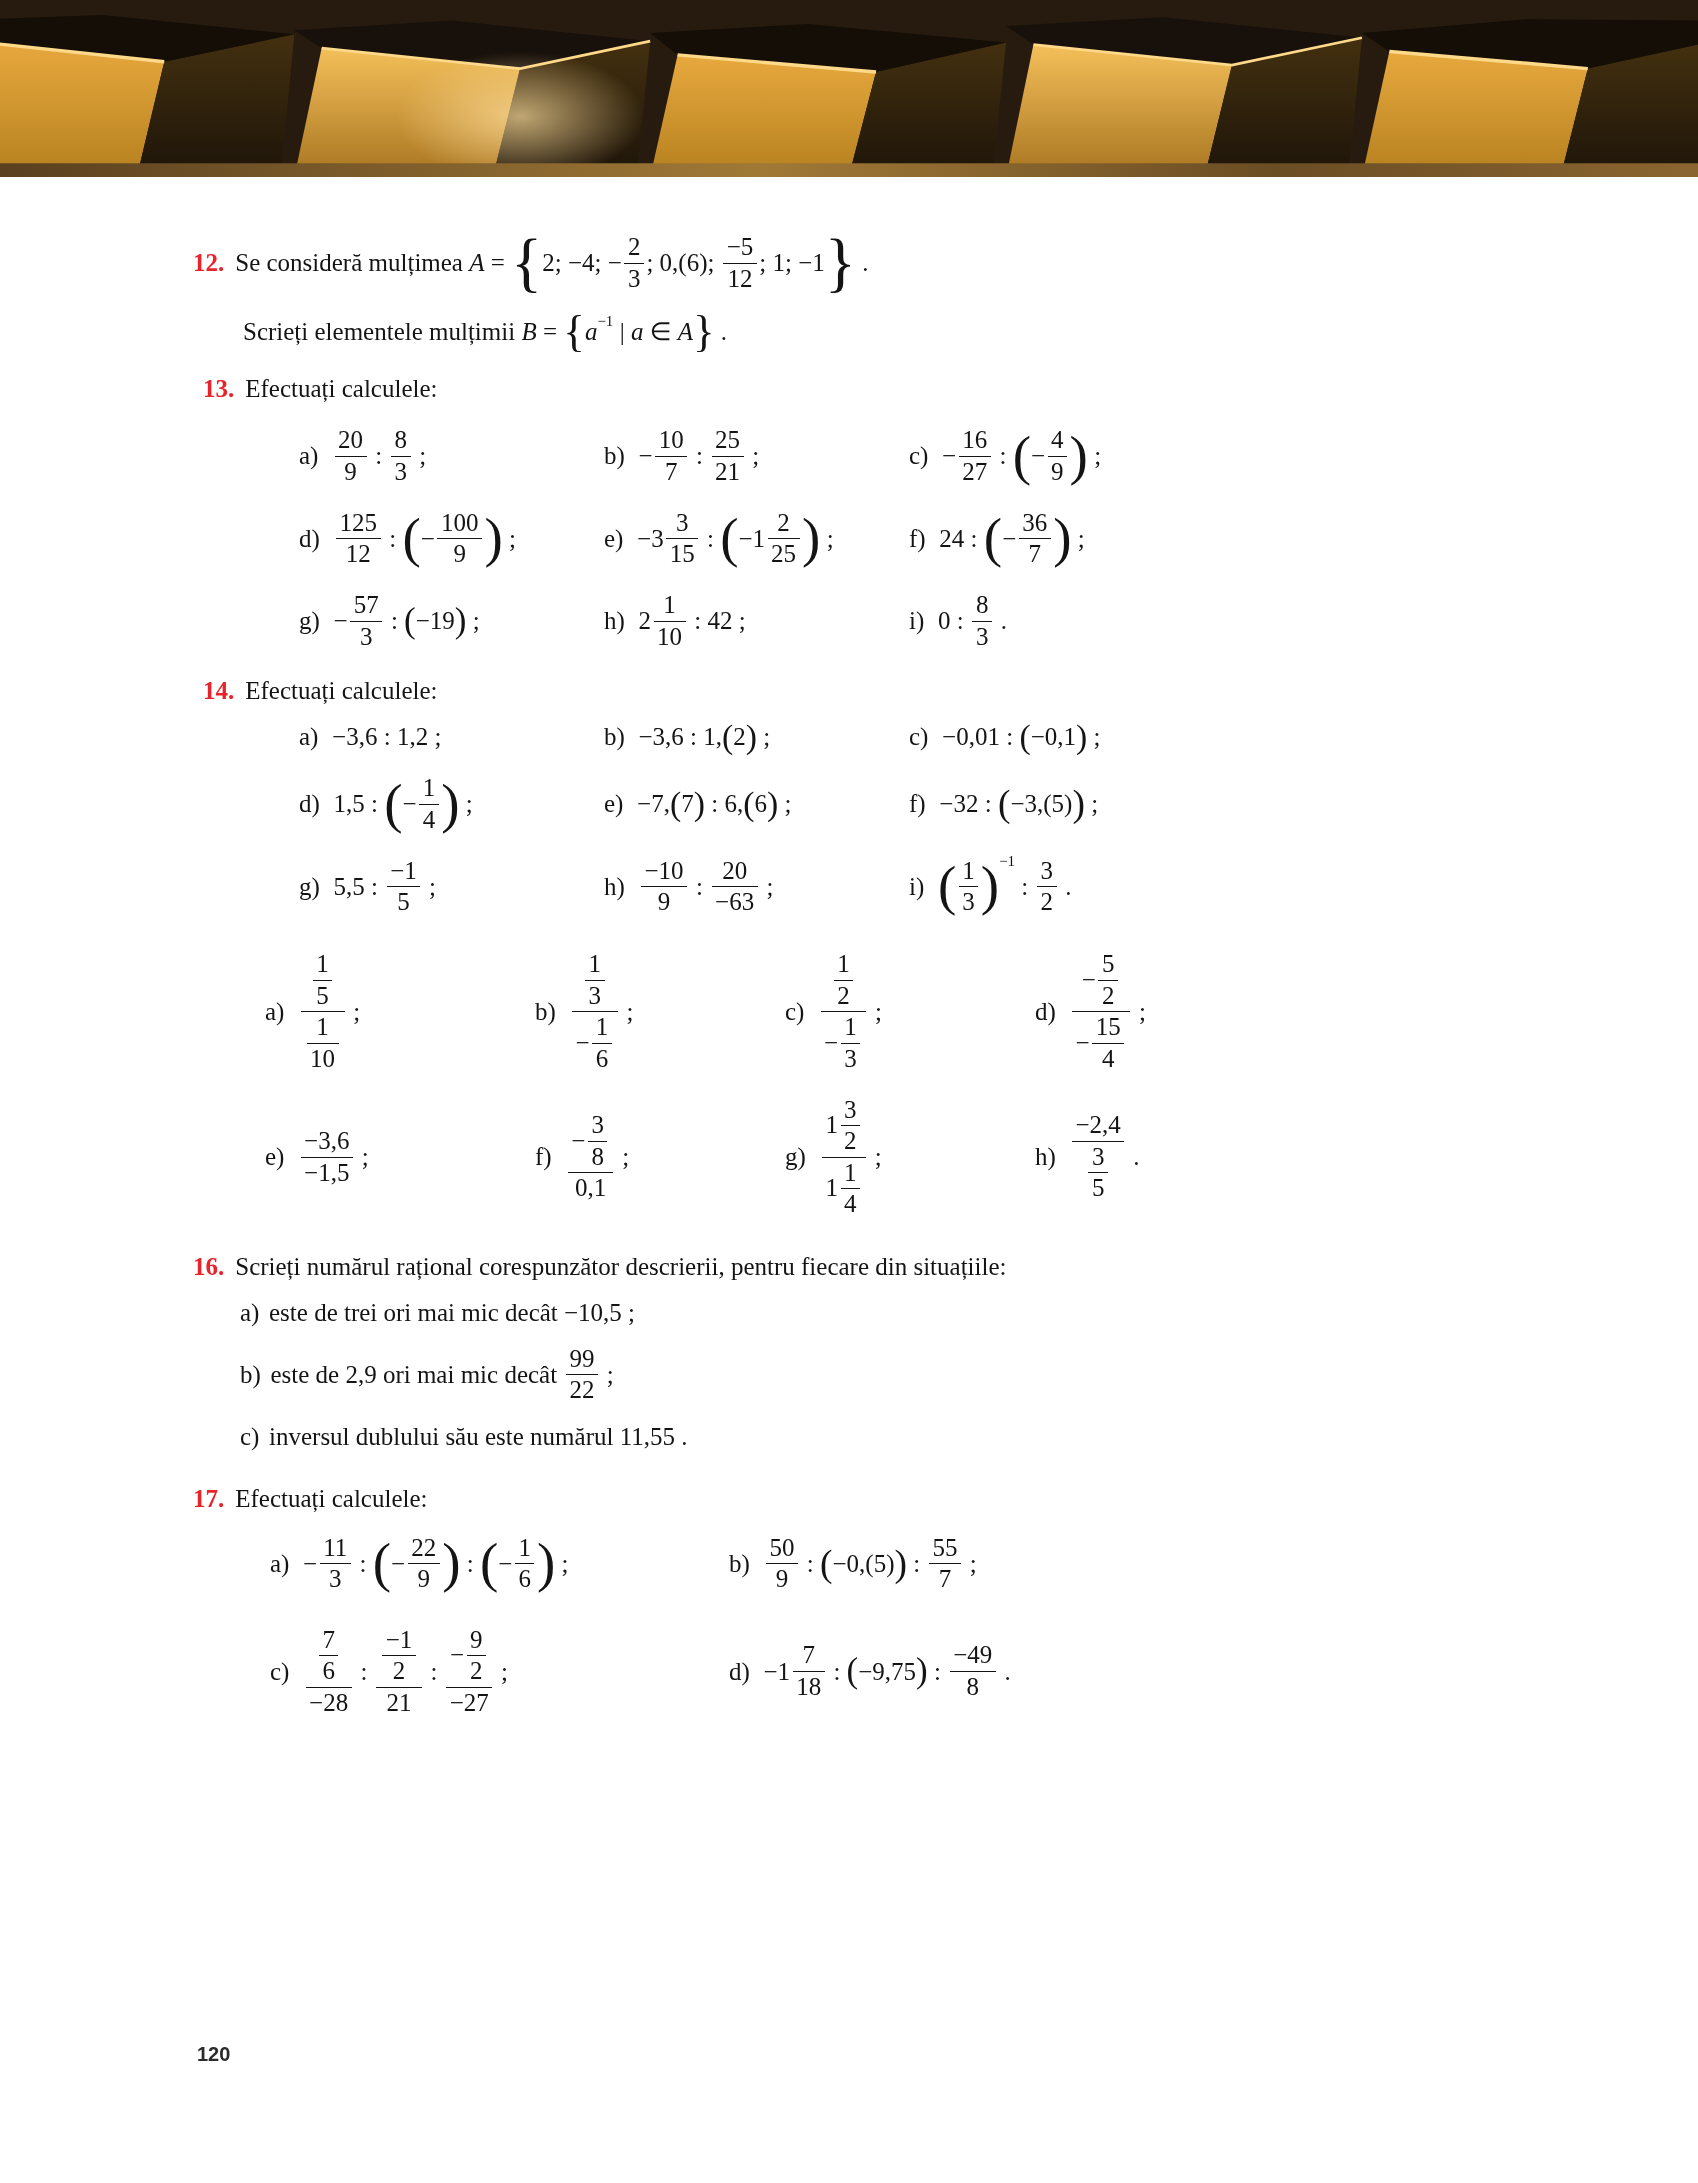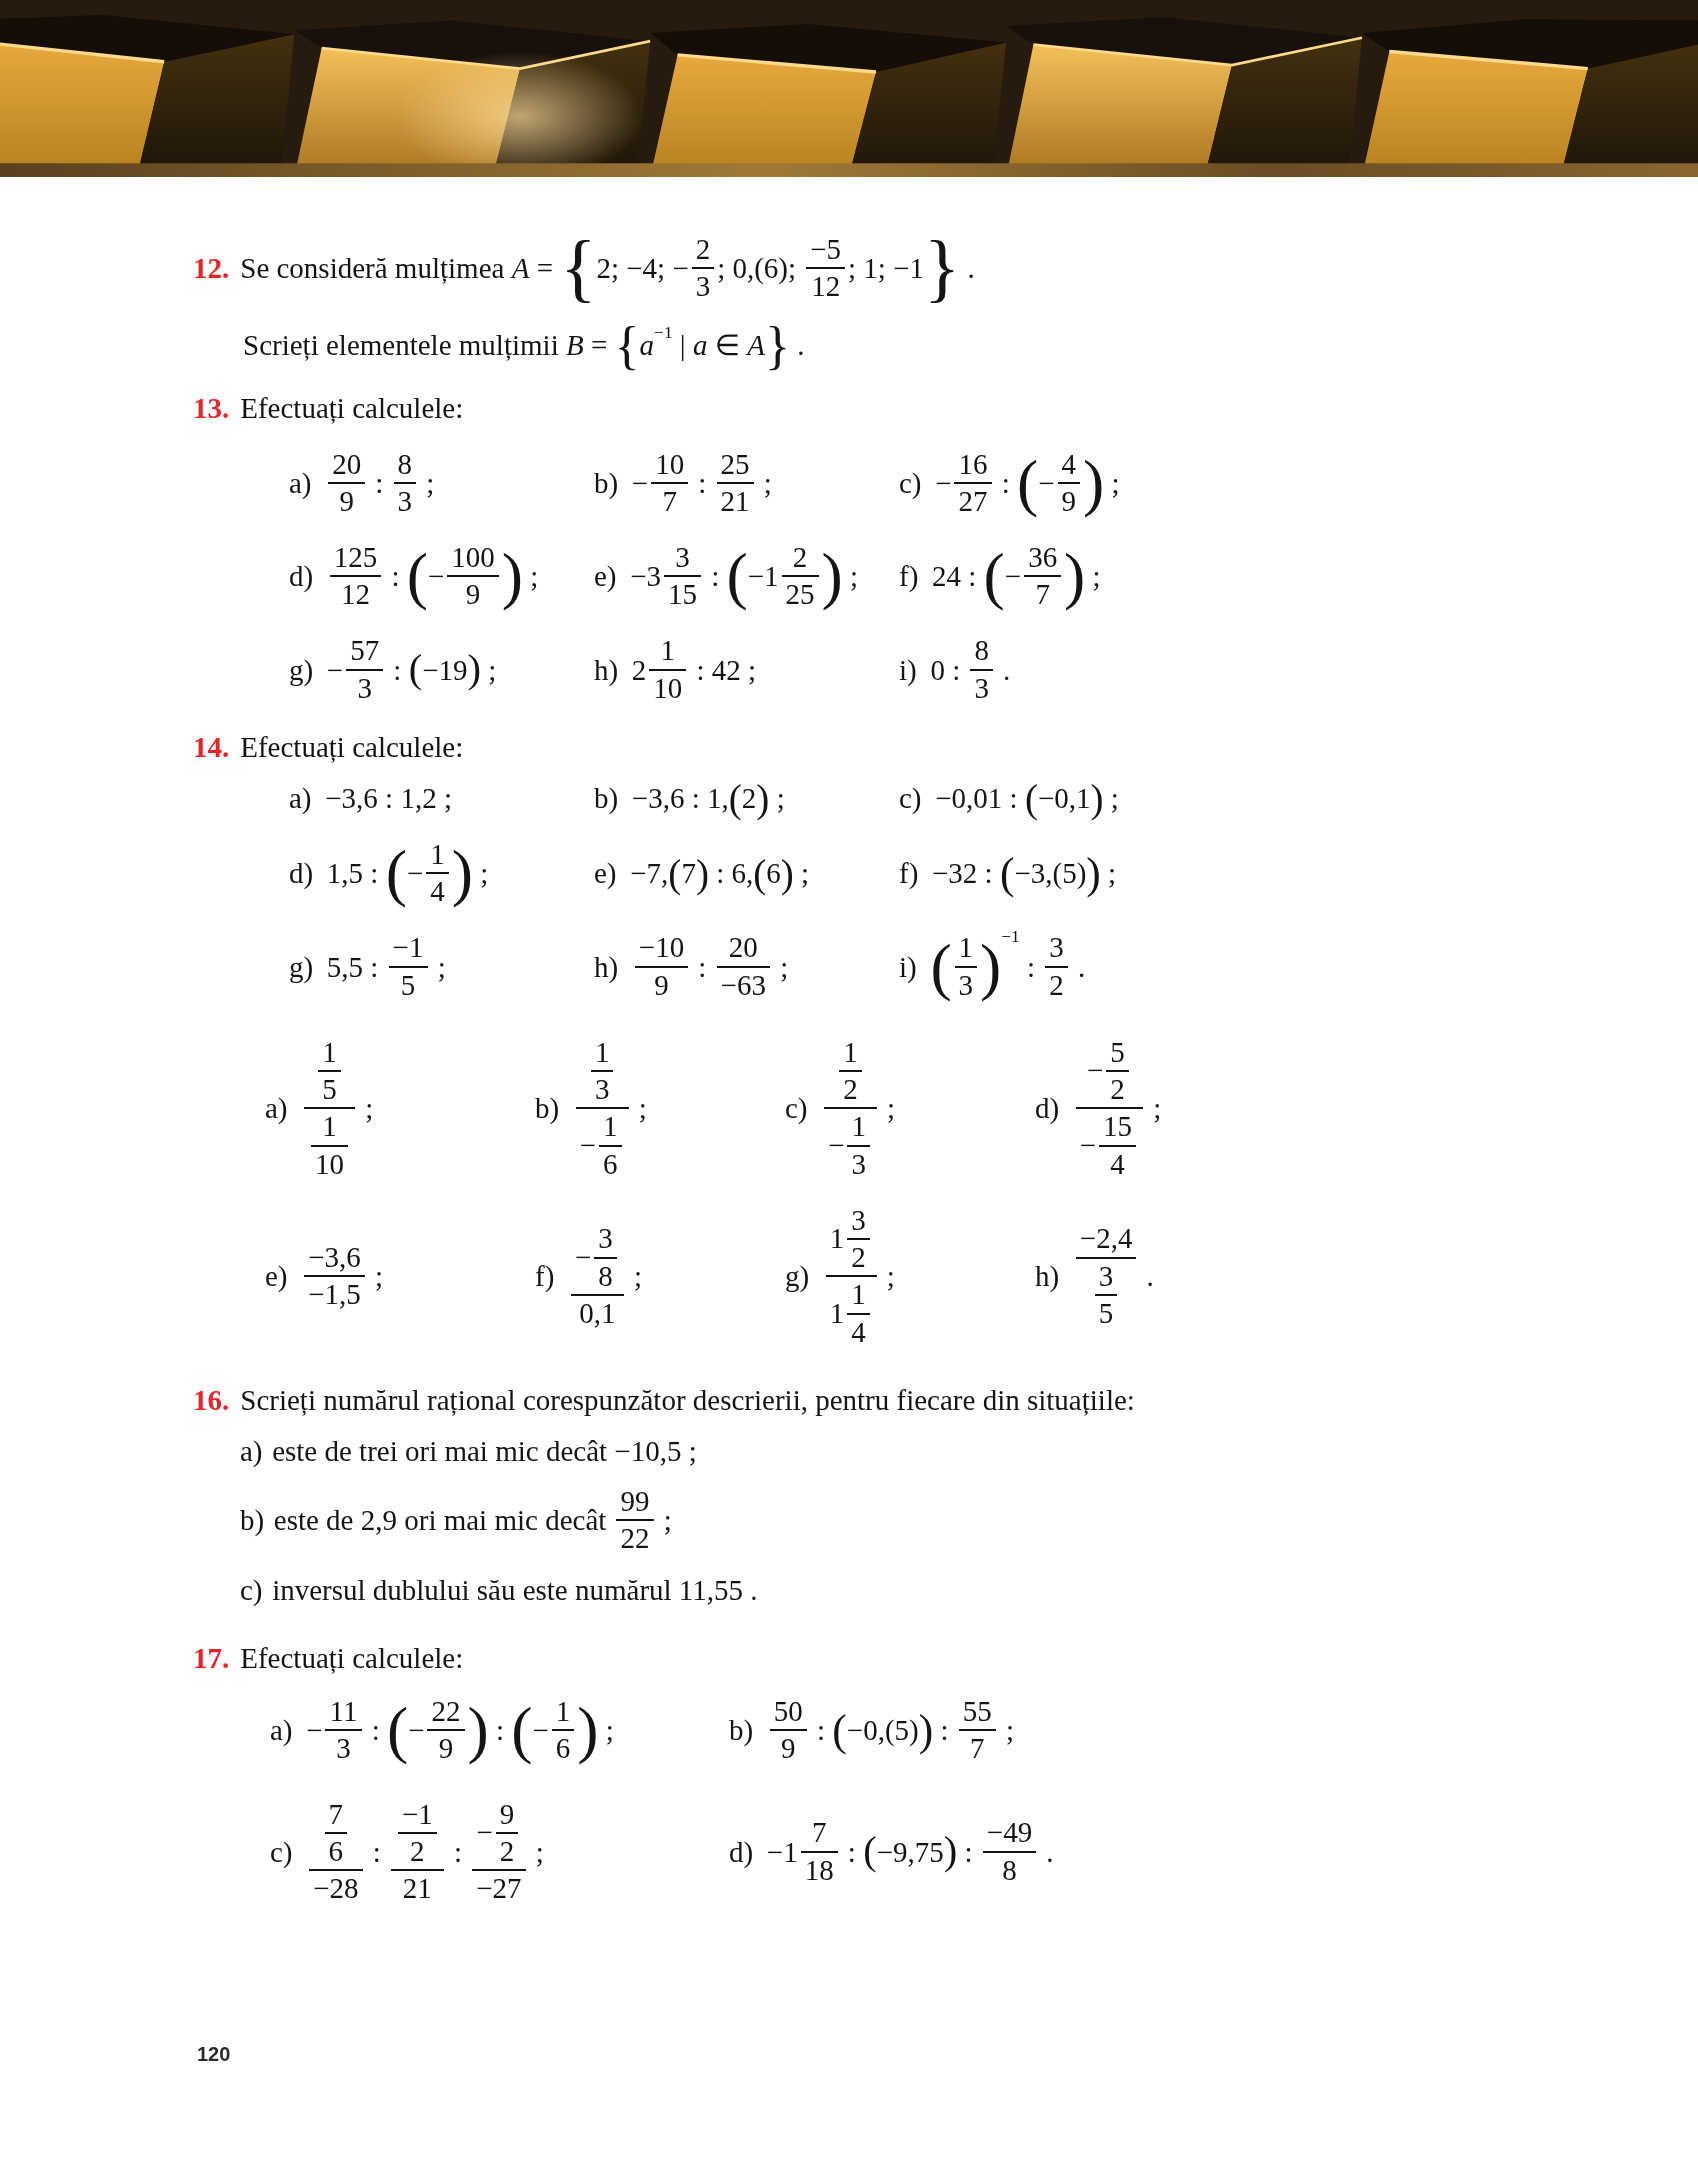--- a/index.html
+++ b/index.html
@@ -8,21 +8,21 @@
     width:1698px;
     height:2183px;
     background:#ffffff;
     overflow:hidden;
     font-family:"Liberation Serif", serif;
     color:#141414;
   }
   .header{display:block;width:1698px;height:177px;}
   .content{
     padding:29px 96px 0 193px;
-    font-size:29px;
+    font-size:25px;
     line-height:1.25;
   }
   .exnum{
     color:#e8232a;
     font-weight:bold;
     margin-right:11px;
     white-space:pre;
   }
   .stmt{white-space:pre;}
   .line{display:flex;align-items:center;flex-wrap:nowrap;}
@@ -51,21 +51,21 @@
   .ex-title-line{display:flex;align-items:baseline;}
   .row{display:grid;align-items:center;margin-top:20.5px;}
   .cols3{margin-left:96px;grid-template-columns:305px 305px auto;}
   .cols4{margin-left:72px;grid-template-columns:270px 250px 250px auto;}
   .cols2{margin-left:77px;grid-template-columns:459px auto;}
   .item{display:flex;align-items:center;}
   .ilabel{margin-right:13.7px;white-space:pre;}
   .ex16-line{display:flex;align-items:center;margin-left:47px;margin-top:15px;}
   .ex16-line .ilabel{margin-right:9.6px;}
   .sp-lg{margin-top:31.5px;}
-  .sp-md{margin-top:23px;}
+  .sp-md{margin-top:23px;margin-left:10px;}
   .footer{
     position:absolute;left:197px;top:2043px;
     font-family:"Liberation Sans", sans-serif;
     font-weight:bold;font-size:20px;color:#2b2b2b;
   }
 </style>
 </head>
 <body>
 
 <div class="page">

